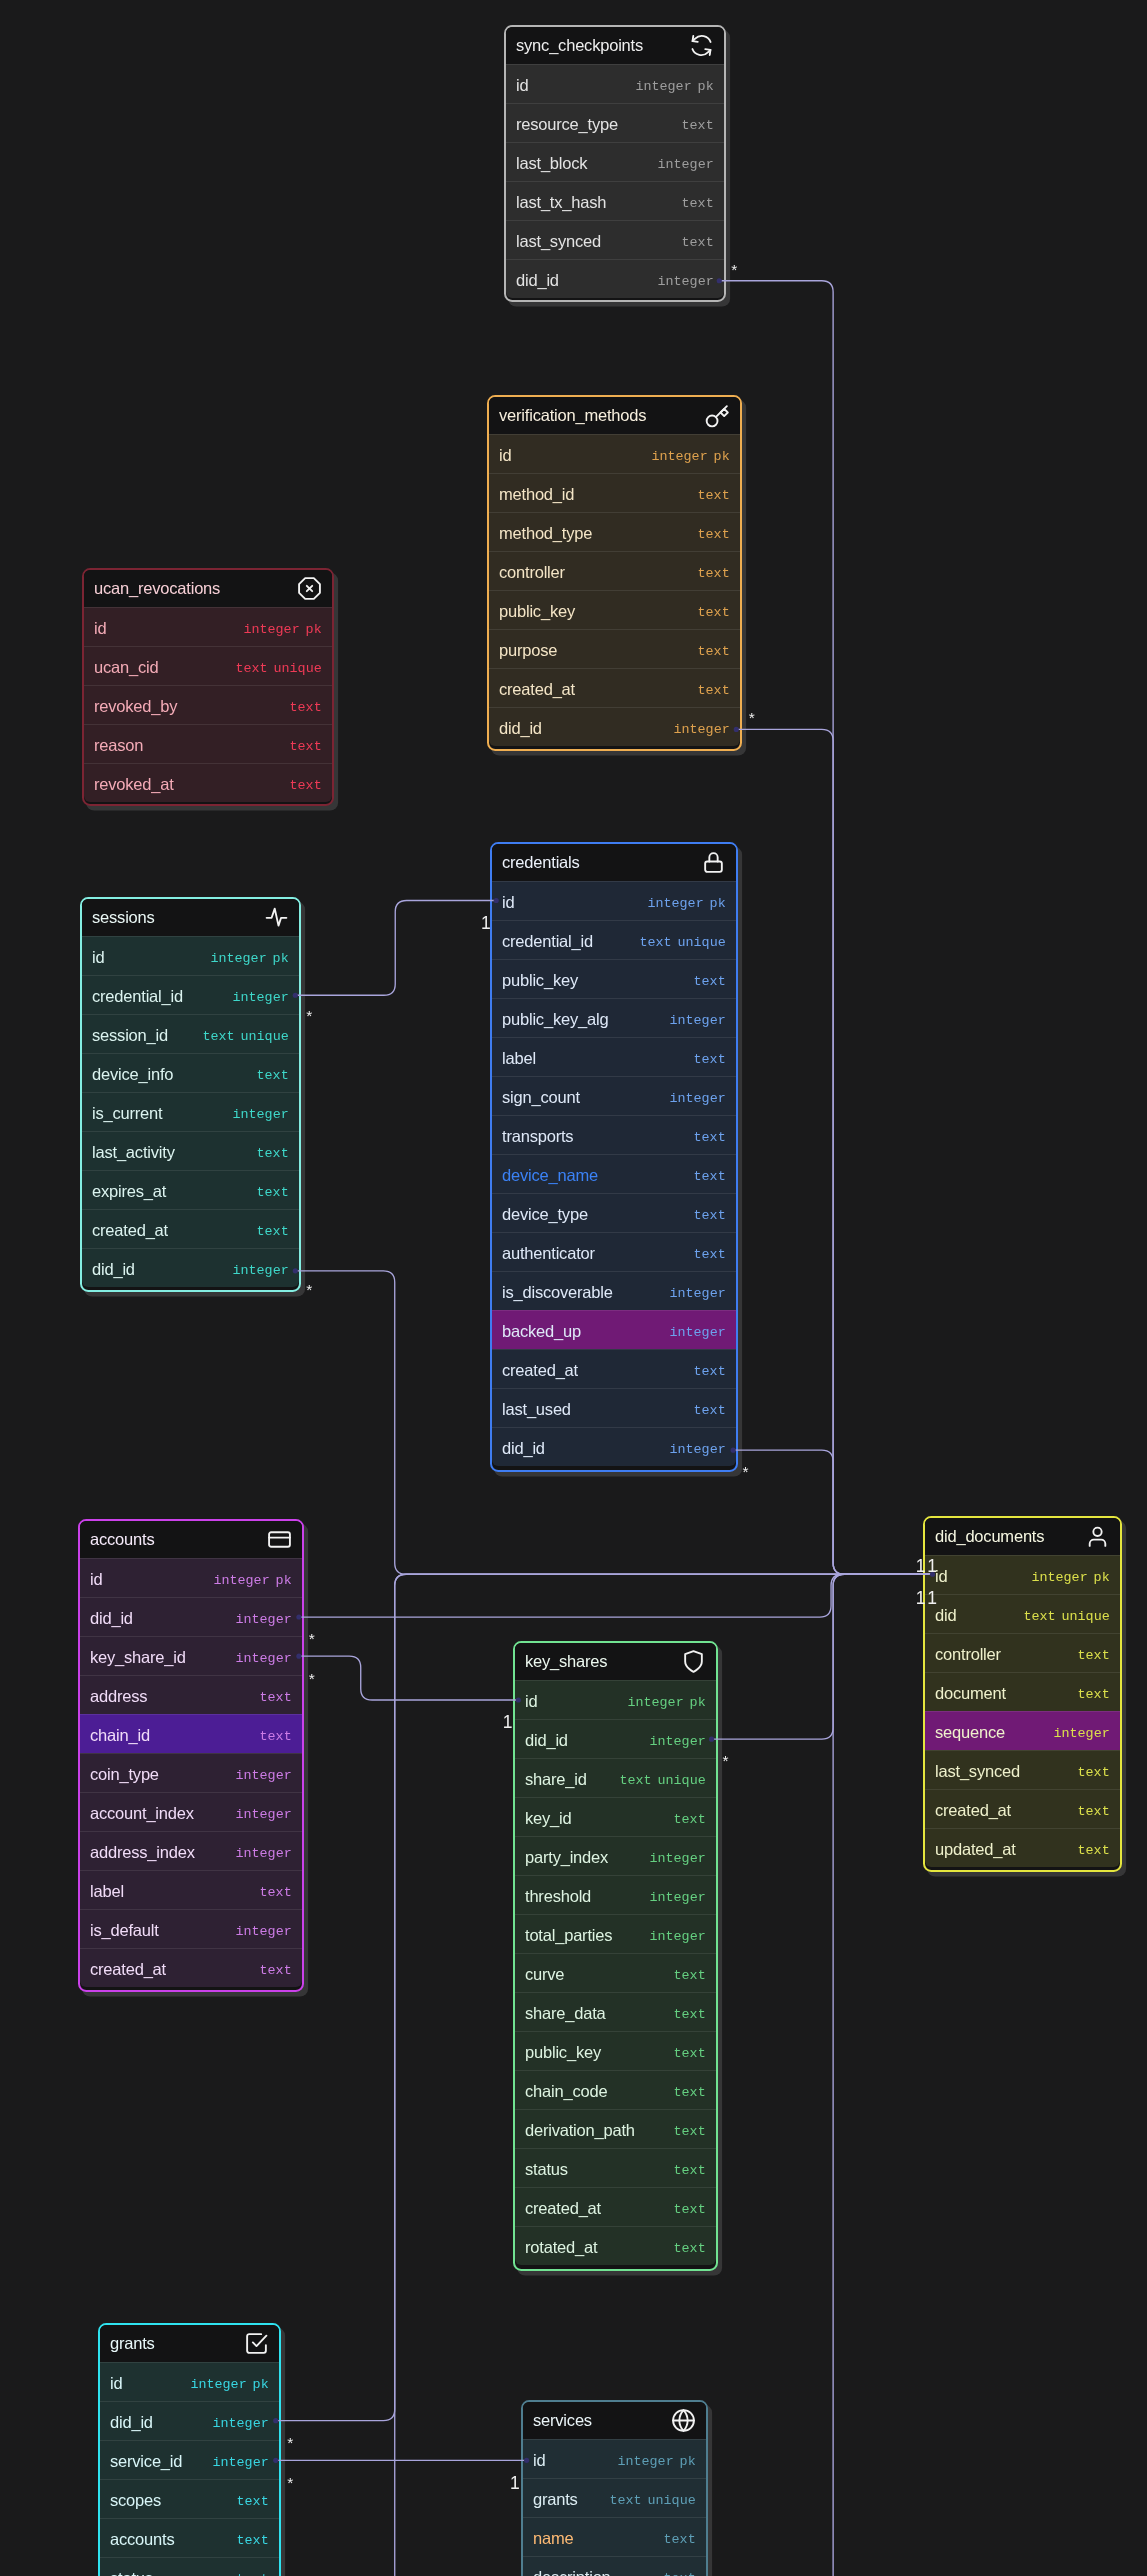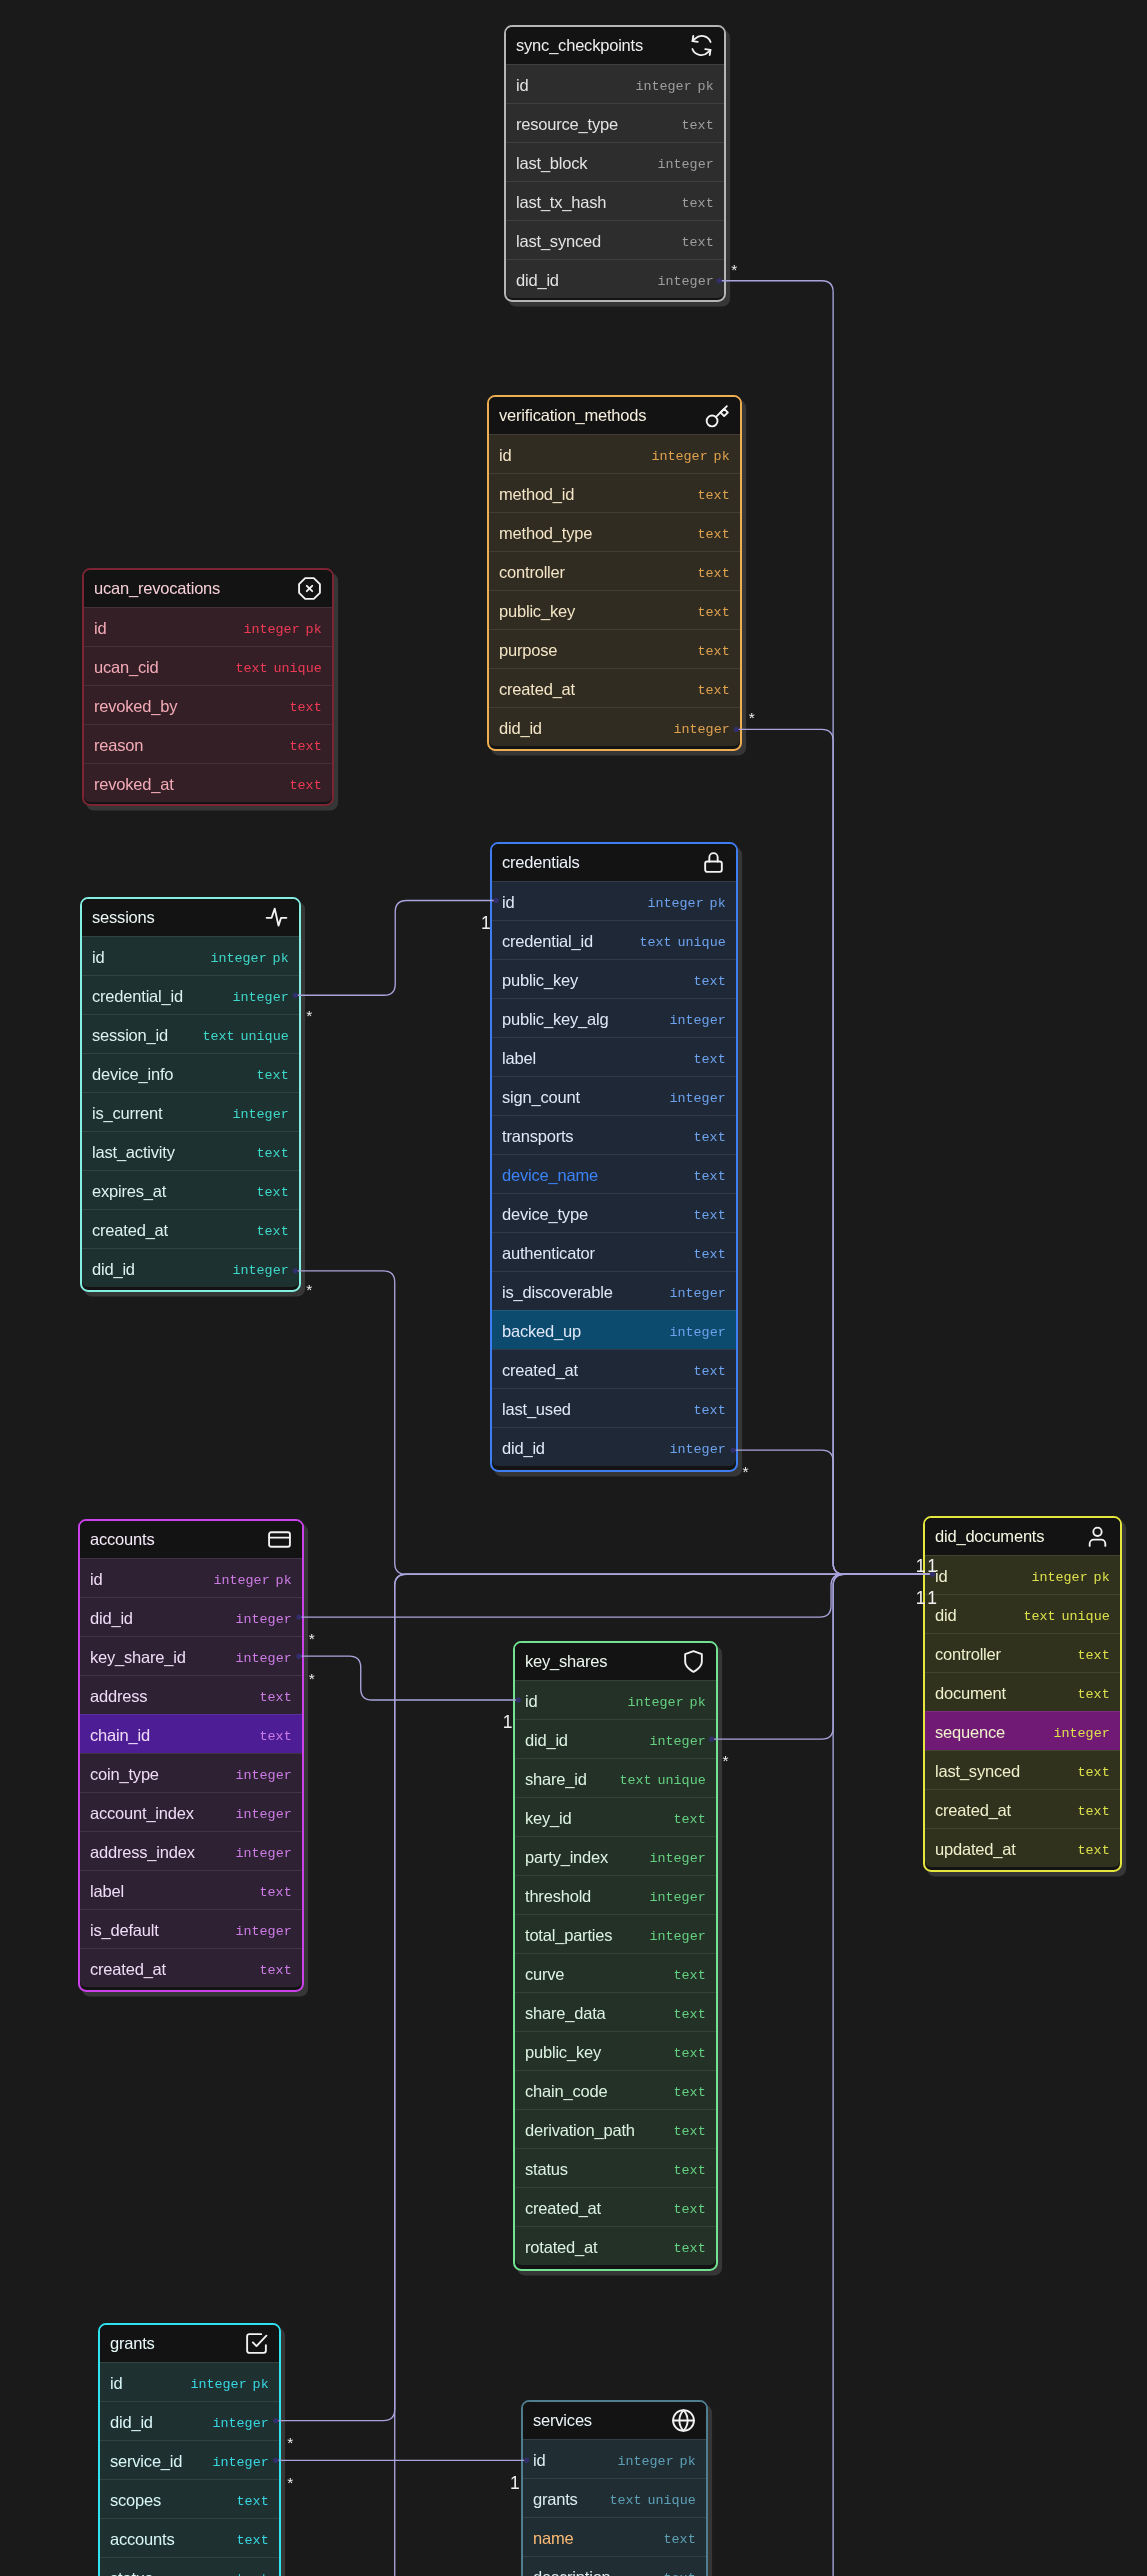--- a/index.html
+++ b/index.html
@@ -209,21 +209,21 @@
         <span class="y" style="color:#6da2ee">text</span>
       </div>
       <div class="rw" style="background:#1f2836">
         <span class="n" style="color:#dfe9f8">authenticator</span>
         <span class="y" style="color:#6da2ee">text</span>
       </div>
       <div class="rw" style="background:#1f2836">
         <span class="n" style="color:#dfe9f8">is_discoverable</span>
         <span class="y" style="color:#6da2ee">integer</span>
       </div>
-      <div class="rw" style="background:#0c4a6e">
+      <div class="rw" style="background:#701a75">
         <span class="n" style="color:#dfe9f8">backed_up</span>
         <span class="y" style="color:#6da2ee">integer</span>
       </div>
       <div class="rw" style="background:#1f2836">
         <span class="n" style="color:#dfe9f8">created_at</span>
         <span class="y" style="color:#6da2ee">text</span>
       </div>
       <div class="rw" style="background:#1f2836">
         <span class="n" style="color:#dfe9f8">last_used</span>
         <span class="y" style="color:#6da2ee">text</span>

